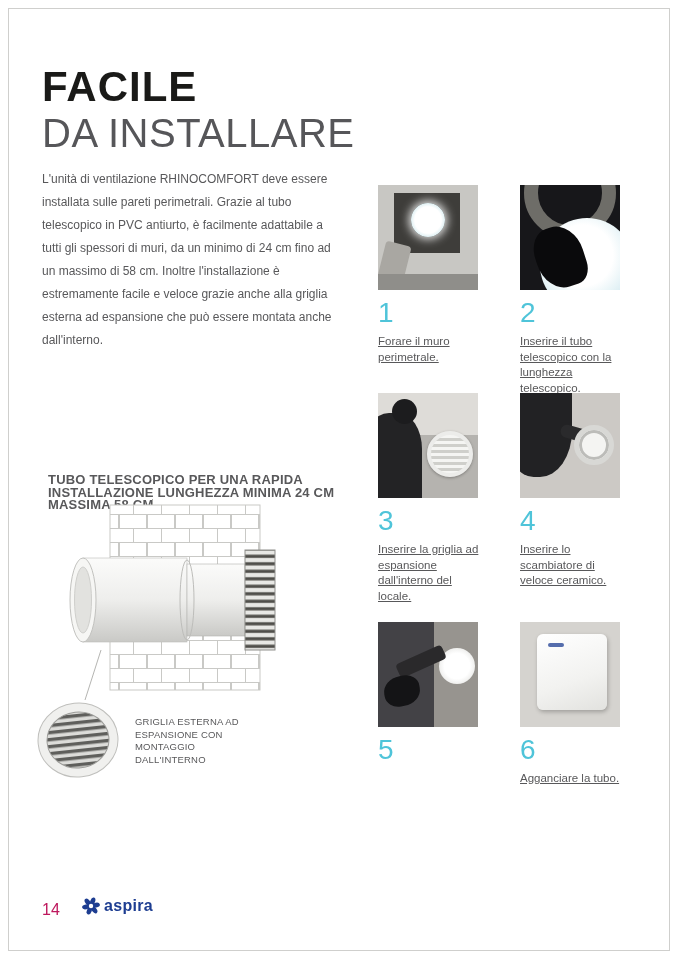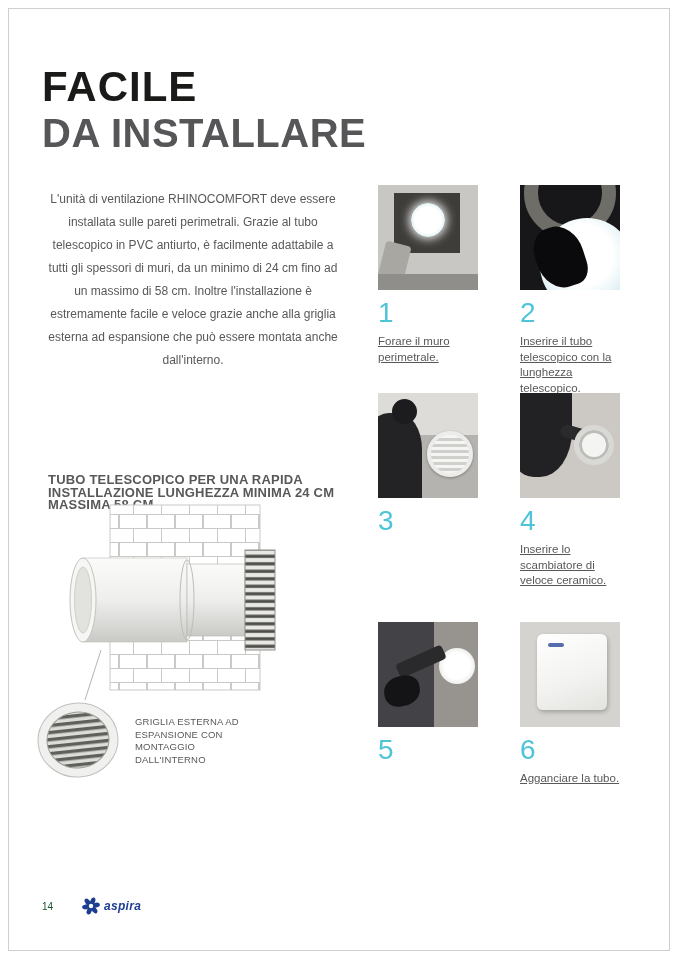--- a/index.html
+++ b/index.html
@@ -14,24 +14,24 @@
     width:678px;height:959px;position:relative;overflow:hidden;
     font-family:"Liberation Sans","DejaVu Sans",sans-serif;
     color:var(--text-gray);
   }
   .sheet{position:absolute;inset:0;background:#fff;padding-left:31px;}
   .frame{position:absolute;inset:8px;border:1px solid #cfcfcd;pointer-events:none;}
 
   
   .title-block{position:absolute;left:42px;top:64px;line-height:46px;}
   .title-line1{display:block;font-size:42px;font-weight:800;letter-spacing:1px;color:var(--title-dark);}
-  .title-line2{display:block;font-size:40px;font-weight:700;letter-spacing:.5px;color:#565659;}
-
-  
-  .intro{position:absolute;left:42px;top:188px;width:302px;font-size:12px;line-height:23px;color:var(--text-gray);text-align:center;}
+  .title-line2{display:block;font-size:40px;font-weight:400;letter-spacing:.5px;color:#565659;}
+
+  
+  .intro{position:absolute;left:42px;top:168px;width:302px;font-size:12px;line-height:23px;color:var(--text-gray);}
 
   
   .tube-label{position:absolute;left:48px;top:474px;width:320px;font-size:13px;line-height:12.5px;letter-spacing:.2px;color:var(--text-gray);font-weight:bold;}
   .leader-line{position:absolute;left:152px;top:499px;width:1px;height:59px;background:#a8a8a5;}
   .grille-label{position:absolute;left:135px;top:716px;width:112px;font-size:9.5px;line-height:12.5px;letter-spacing:.2px;color:var(--text-gray);}
   .diagram-svg{position:absolute;left:35px;top:500px;}
 
   
   .step{position:absolute;width:106px;}
   .s1{left:378px;top:185px;}
@@ -74,23 +74,23 @@
   .p5-hole{position:absolute;right:3px;top:26px;width:36px;height:36px;border-radius:50%;background:radial-gradient(circle,#ffffff 50%,#d8d8d4);}
   .p5-drill{position:absolute;left:18px;top:32px;width:50px;height:15px;background:#2a292b;transform:rotate(-24deg);border-radius:4px;}
   .p5-hand{position:absolute;left:6px;top:54px;width:36px;height:30px;background:#141416;border-radius:50% 40% 50% 40%;transform:rotate(-10deg);}
 
   .ph6{background:#d5d3cf;}
   .p6-cover{position:absolute;left:17px;top:12px;width:70px;height:76px;border-radius:6px;
     background:linear-gradient(160deg,#ffffff 0%,#f2f2f0 60%,#e2e2df);box-shadow:1px 2px 4px rgba(0,0,0,.25);}
   .p6-logo{position:absolute;left:28px;top:21px;width:16px;height:4px;background:var(--brand-blue);border-radius:2px;opacity:.75;}
 
   
-  .page-number{position:absolute;left:42px;top:901px;font-size:10px;color:#14532d;}
+  .page-number{position:absolute;left:42px;top:901px;font-size:16px;color:#be185d;}
   .brand-logo{position:absolute;left:82px;top:897px;display:flex;align-items:center;gap:4px;color:var(--brand-blue);}
-  .brand-text{font-size:12px;font-weight:700;font-style:italic;letter-spacing:.3px;color:var(--brand-blue);}
+  .brand-text{font-size:16px;font-weight:700;letter-spacing:.3px;color:var(--brand-blue);}
 </style>
 </head>
 <body>
 
 <div class="sheet">
   <div class="frame"></div>
 
   <h1 class="title-block">
     <span class="title-line1">FACILE</span>
     <span class="title-line2">DA INSTALLARE</span>
@@ -166,20 +166,21 @@
     <div class="step-caption">Inserire il tubo telescopico con la lunghezza telescopico.</div>
   </div>
 
   <div class="step s3">
     <div class="photo ph3">
       <div class="p3-person"></div>
       <div class="p3-head"></div>
       <div class="p3-grille"></div>
     </div>
     <div class="step-num">3</div>
+    <div class="step-caption">Inserire la griglia ad espansione dall'interno del locale.</div>
   </div>
 
   <div class="step s4">
     <div class="photo ph4">
       <div class="p4-person"></div>
       <div class="p4-arm"></div>
       <div class="p4-ring"></div>
     </div>
     <div class="step-num">4</div>
     <div class="step-caption">Inserire lo scambiatore di veloce ceramico.</div>

